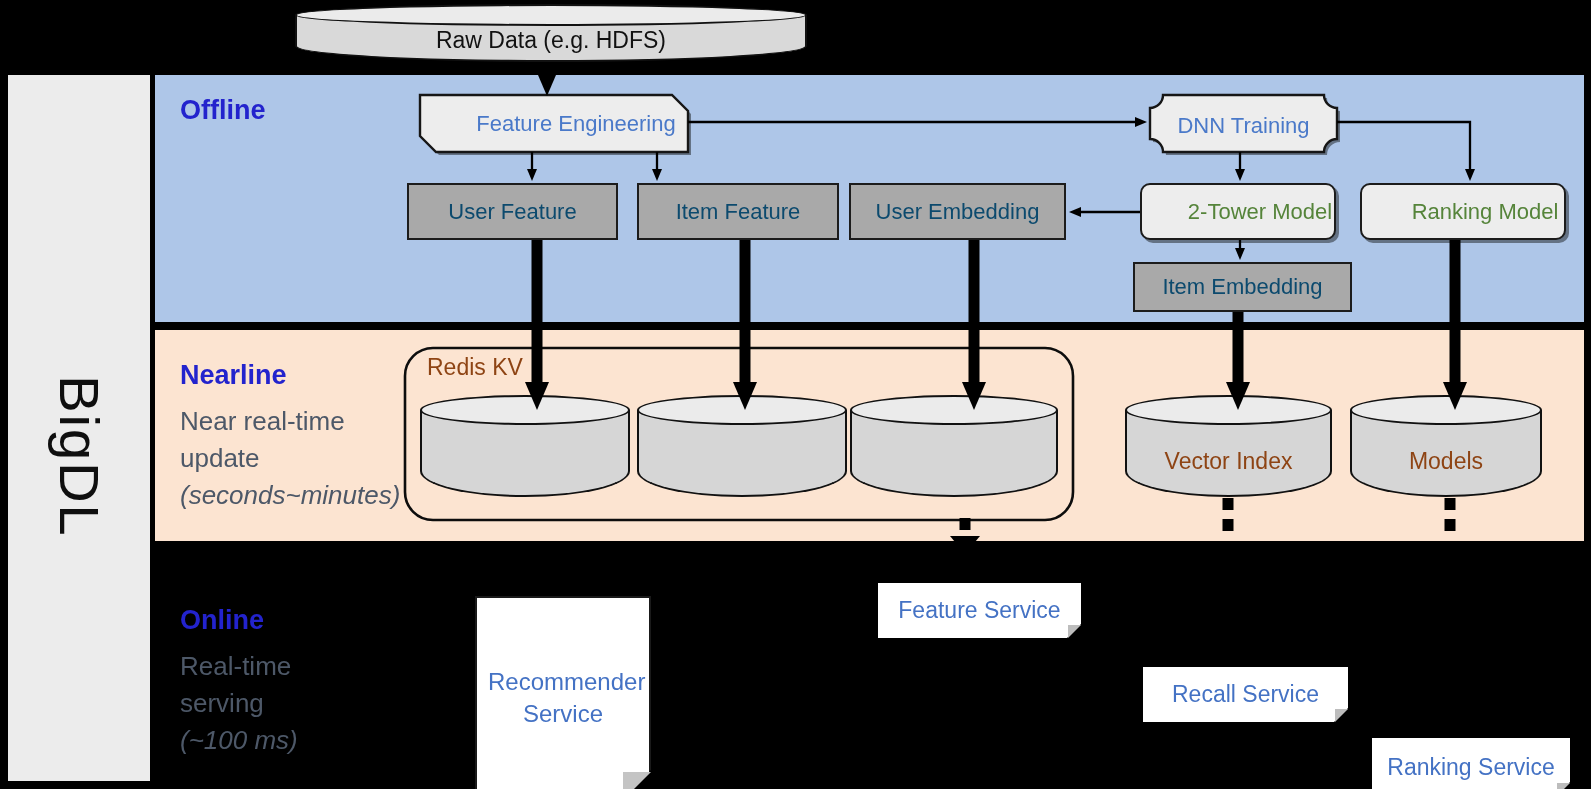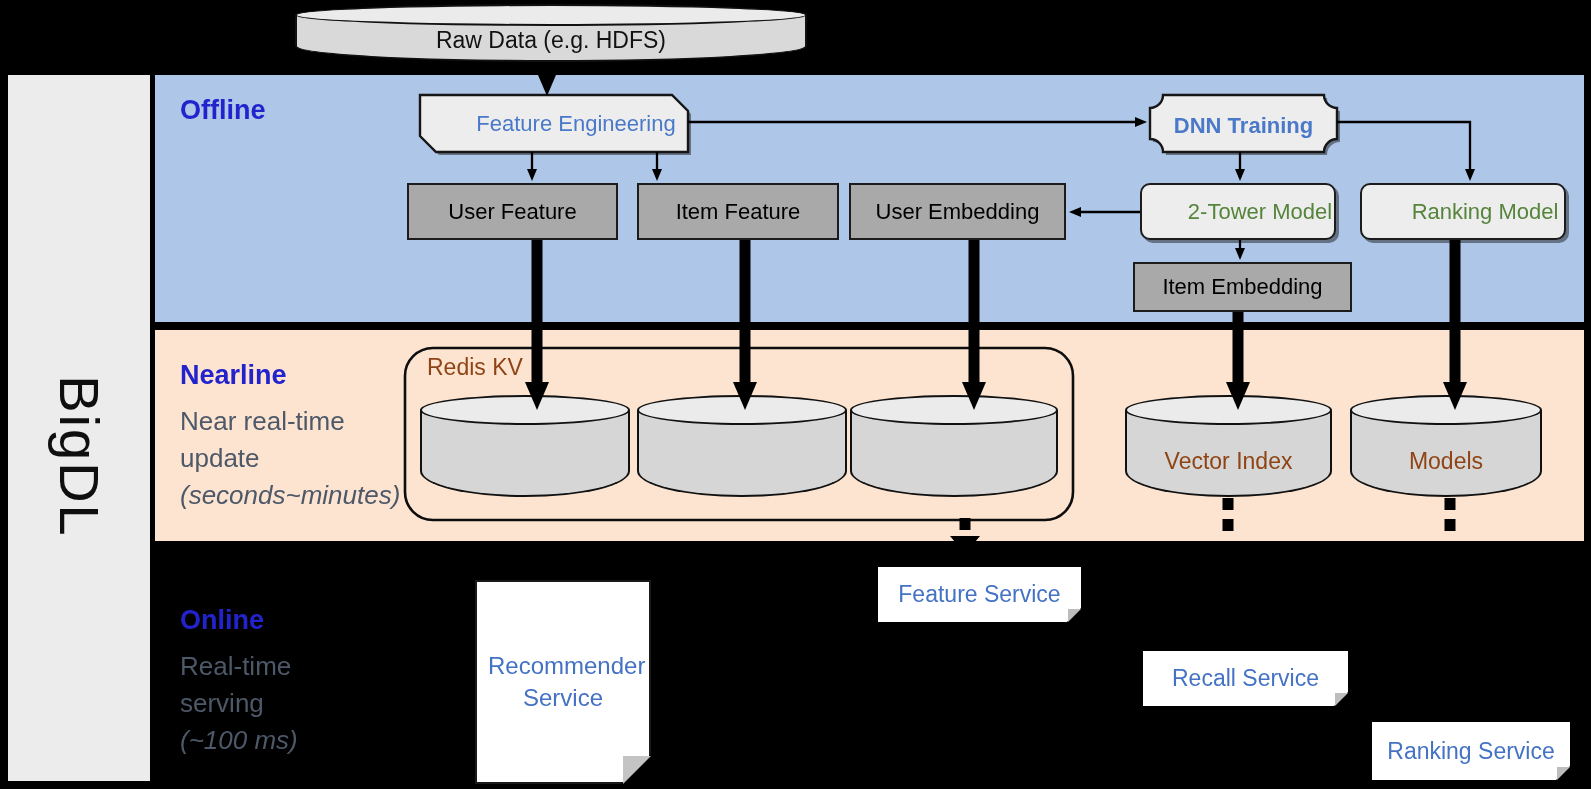--- a/index.html
+++ b/index.html
@@ -19,21 +19,21 @@
   }
   .sidebar .brand{
     transform:rotate(90deg) translateX(28px);
     font-size:56px;color:#0f0f0f;letter-spacing:2px;white-space:nowrap;font-weight:400;
   }
   
   .node{
     position:absolute;box-sizing:border-box;display:flex;align-items:center;justify-content:center;
     font-size:22px;white-space:nowrap;z-index:3;
   }
-  .graybox{background:#a9a9a9;border:2.5px solid #1c1c1c;color:#000000;}
+  .graybox{background:#a9a9a9;border:2.5px solid #1c1c1c;color:#0c4a6e;}
   .roundbox{
     background:#ededed;border:2.5px solid #1c1c1c;border-radius:10px;
     box-shadow:3px 3px 0 rgba(10,10,10,.45);
     padding-left:44px;
   }
   .txt-blue{color:var(--node_blue);}
   .txt-green{color:var(--node_green);}
   .shape-label{background:transparent;border:none;}
   
   .cylinder{position:absolute;z-index:3;}
@@ -54,21 +54,21 @@
   .cylinder.flat .cyl-body{top:11px;border-radius:0 0 50% 50% / 0 0 16px 16px;background:#d9d9d9;}
   .cylinder.flat .cyl-label{top:14px;font-size:23px;color:#111;}
   
   .sec-title{position:absolute;font-size:27px;font-weight:600;color:var(--section_title);z-index:3;}
   .sec-desc{position:absolute;font-size:26px;line-height:37px;color:var(--body_text);z-index:3;}
   .sec-desc .note{font-style:italic;}
   .redis-label{
     position:absolute;left:427px;top:354px;font-size:23px;color:var(--storage_brown);z-index:3;
   }
   
-  .doc,.card{position:absolute;background:#fff;z-index:3;display:flex;align-items:center;justify-content:center;text-align:center;}
+  .doc,.card{position:absolute;background:#fff;z-index:3;display:flex;align-items:center;justify-content:center;text-align:center;margin-top:16px;}
   .doc{border:2px solid #1a1a1a;font-size:24px;line-height:32px;color:var(--service_blue);}
   .card{font-size:23px;color:var(--service_blue);box-sizing:border-box;}
   .fold-cut,.fold-flap{position:absolute;width:0;height:0;z-index:4;}
   .doc .fold-cut{bottom:-2px;right:-2px;border-bottom:30px solid #000;border-left:30px solid transparent;}
   .doc .fold-flap{bottom:-2px;right:-2px;border-top:28px solid #c4c4c4;border-right:28px solid transparent;transform:translate(-0px,-0px);}
   .card .fold-cut{bottom:0;right:0;border-bottom:14px solid #000;border-left:14px solid transparent;}
   .card .fold-flap{bottom:0;right:0;border-top:13px solid #bdbdbd;border-right:13px solid transparent;}
   
   svg.layer{position:absolute;left:0;top:0;z-index:2;pointer-events:none;}
   svg.layer.top{z-index:5;}
@@ -98,21 +98,21 @@
 
   <div class="cylinder flat" style="left:295px;top:4px;width:512px;height:58px;">
     <div class="cyl-body"></div>
     <div class="cyl-top"></div>
     <div class="cyl-label">Raw Data (e.g. HDFS)</div>
   </div>
 
   <div class="sec-title" style="left:180px;top:95px;">Offline</div>
 
   <div class="node shape-label txt-blue" style="left:420px;top:95px;width:312px;height:57px;">Feature Engineering</div>
-  <div class="node shape-label txt-blue" style="left:1150px;top:95px;width:187px;height:62px;font-weight:bold;">DNN Training</div>
+  <div class="node shape-label txt-blue" style="left:1150px;top:95px;width:187px;height:62px;">DNN Training</div>
   <div class="node graybox" style="left:407px;top:183px;width:211px;height:57px;">User Feature</div>
   <div class="node graybox" style="left:637px;top:183px;width:202px;height:57px;">Item Feature</div>
   <div class="node graybox" style="left:849px;top:183px;width:217px;height:57px;">User Embedding</div>
   <div class="node roundbox txt-green" style="left:1140px;top:183px;width:196px;height:57px;">2-Tower Model</div>
   <div class="node roundbox txt-green" style="left:1360px;top:183px;width:206px;height:57px;">Ranking Model</div>
   <div class="node graybox" style="left:1133px;top:262px;width:219px;height:50px;">Item Embedding</div>
 
   <div class="sec-title" style="left:180px;top:360px;">Nearline</div>
   <div class="sec-desc" style="left:180px;top:403px;width:235px;">
     <span>Near real-time update</span>

